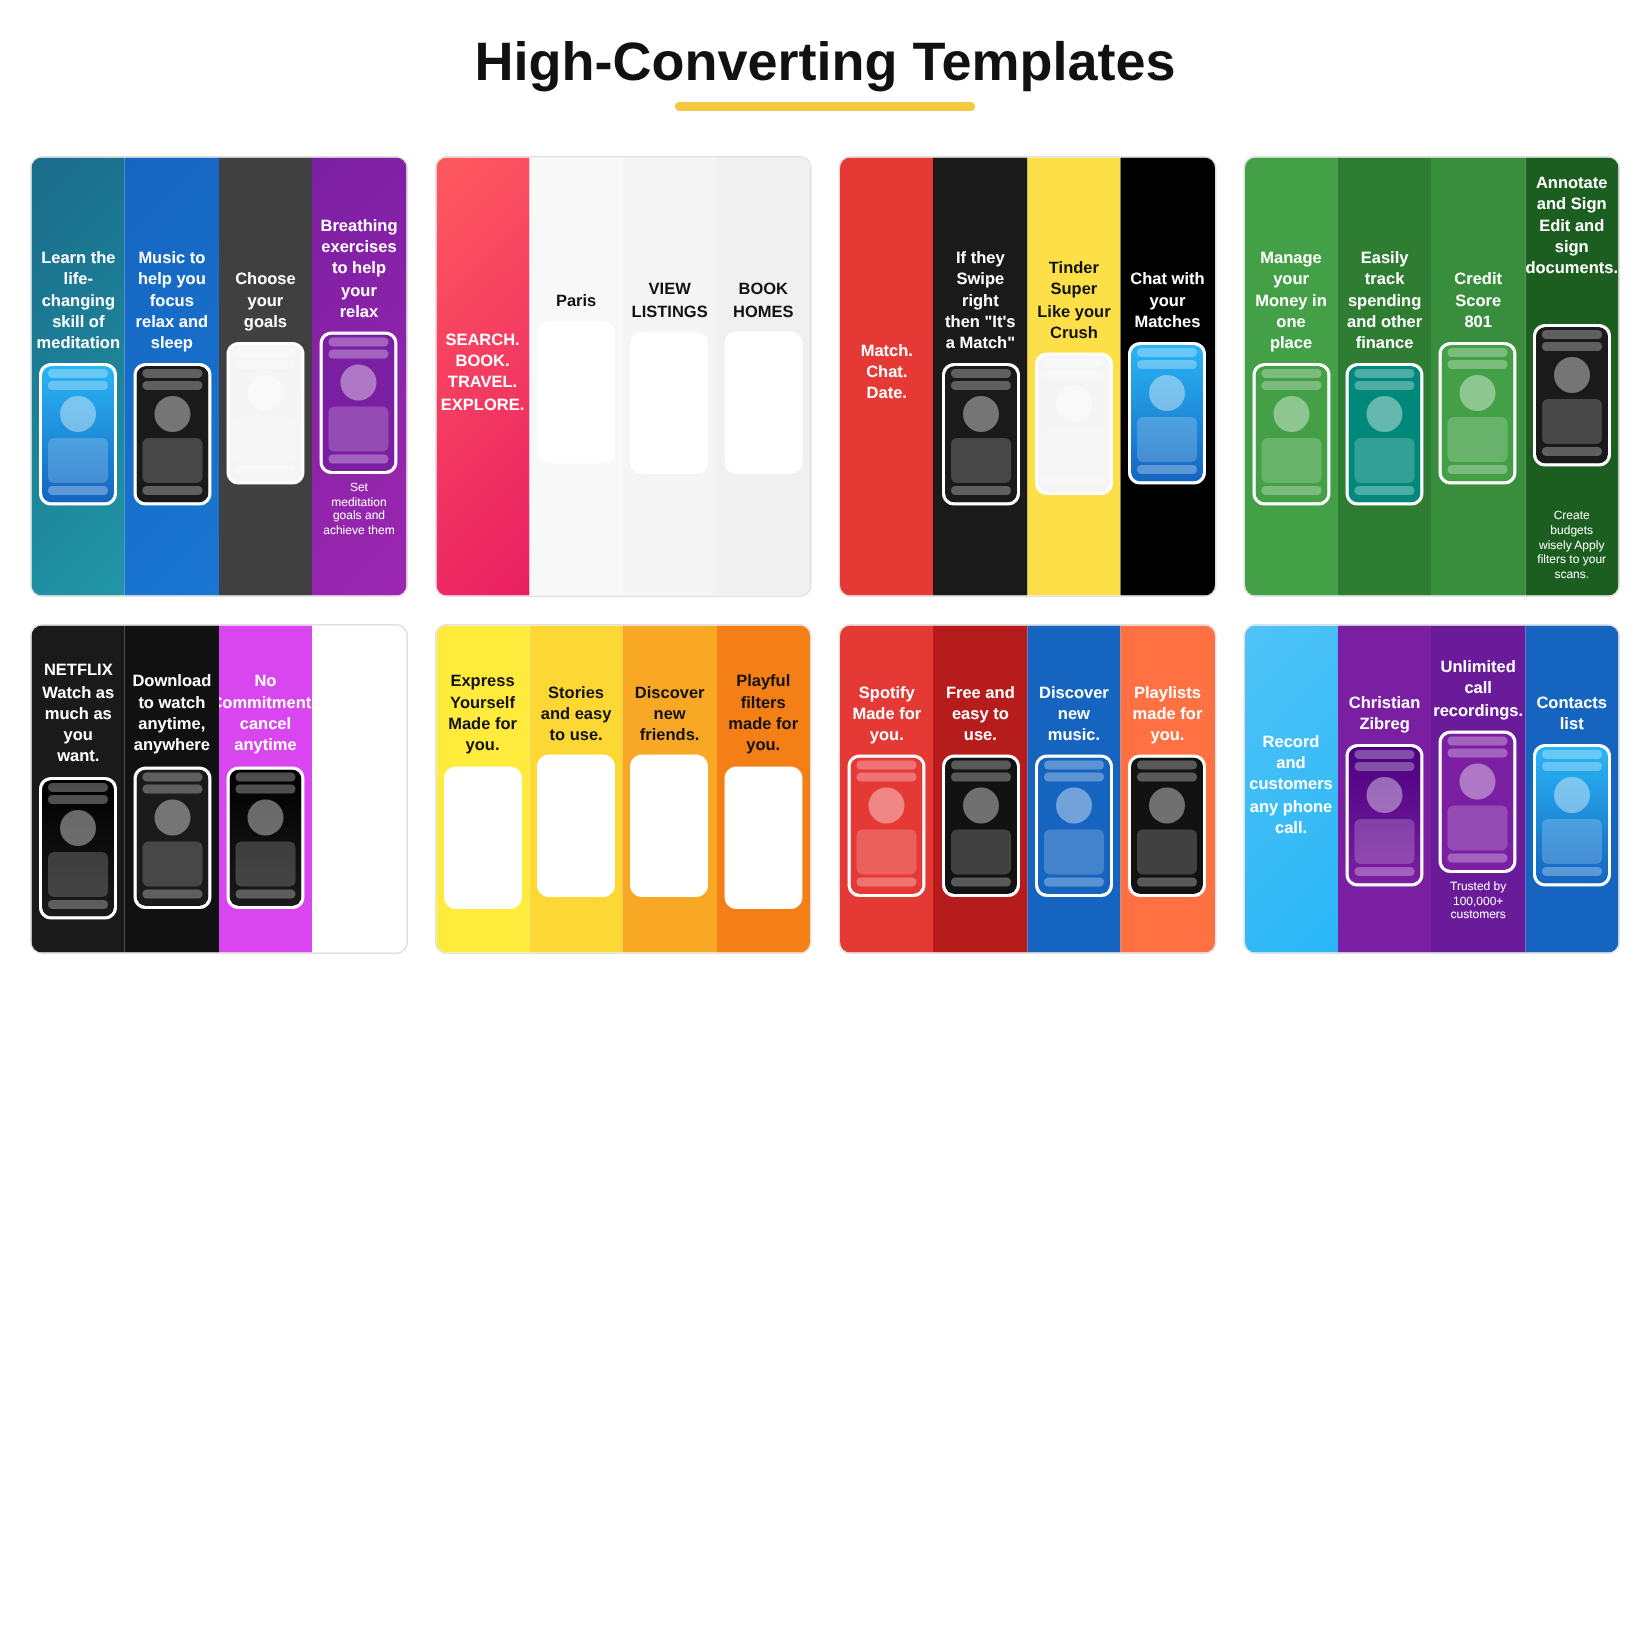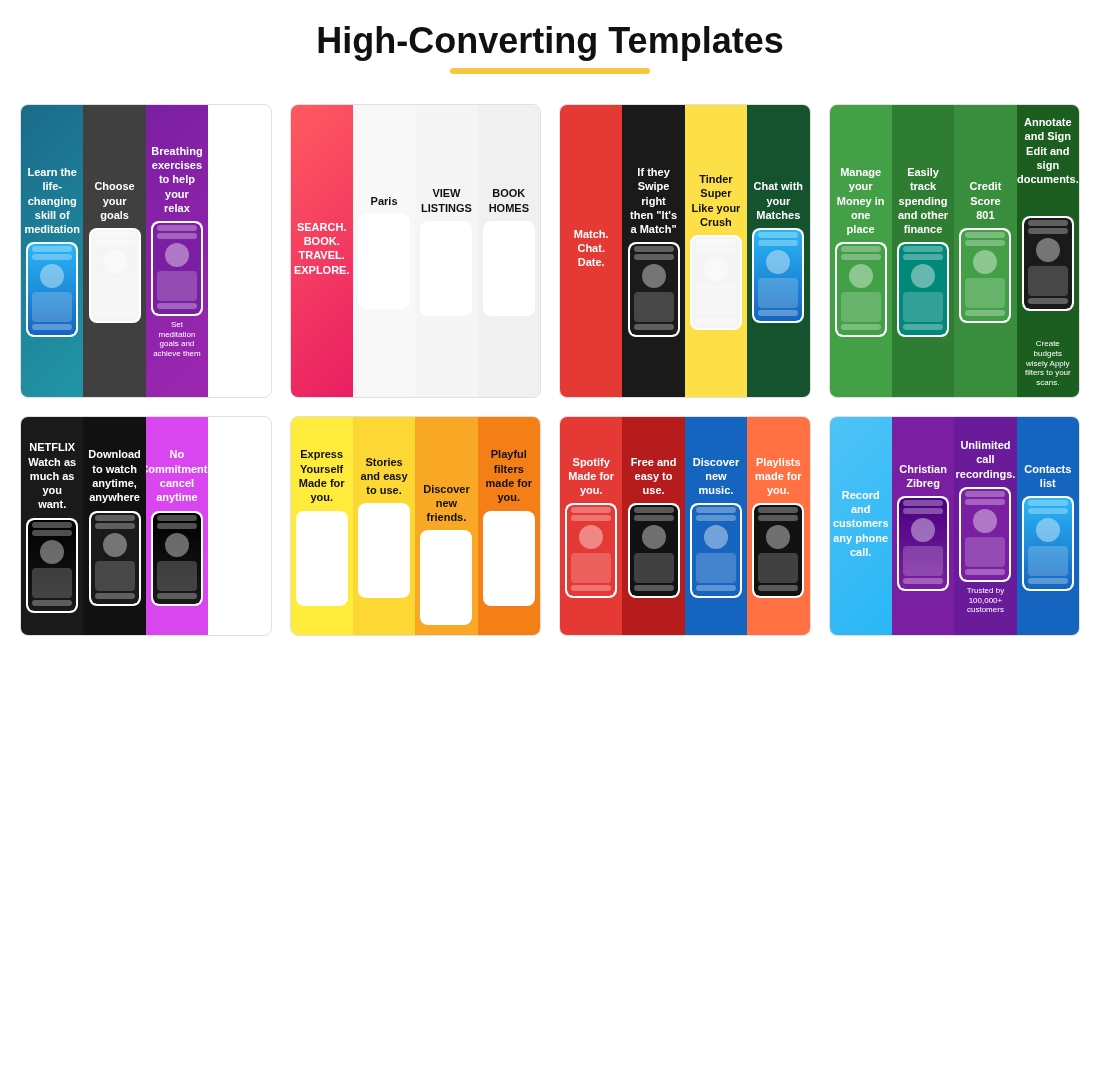--- a/index.html
+++ b/index.html
@@ -82,38 +82,38 @@
     
     .air-1 { background: linear-gradient(135deg, #ff5a5f, #e91e63); }
     .air-2 { background: #f8f8f8; }
     .air-3 { background: #f5f5f5; }
     .air-4 { background: #f0f0f0; }
 
     
     .tin-1 { background: #e53935; }
     .tin-2 { background: #1a1a1a; }
     .tin-3 { background: #fde047; }
-    .tin-4 { background: #14532d; }
+    .tin-4 { background: #000000; }
 
     
     .fin-1 { background: #43a047; }
     .fin-2 { background: #2e7d32; }
     .fin-3 { background: #388e3c; }
     .fin-4 { background: #1b5e20; gap: 24px; }
 
     
     .net-1 { background: #1a1a1a; }
     .net-2 { background: #111; }
     .net-3 { background: #d946ef; }
     .net-4 { background: #e53935; }
 
     
     .snap-1 { background: #ffeb3b; }
     .snap-2 { background: #fdd835; }
-    .snap-3 { background: #f9a825; justify-content: flex-end; }
+    .snap-3 { background: #f9a825; }
     .snap-4 { background: #f57f17; }
 
     
     .spo-1 { background: #e53935; }
     .spo-2 { background: #b71c1c; }
     .spo-3 { background: #1565c0; }
     .spo-4 { background: #ff7043; }
 
     
     .rec-1 { background: linear-gradient(135deg, #4fc3f7, #29b6f6); }
@@ -183,20 +183,32 @@
         <div class="phone">
           <div class="phone-screen screen-blue">
             <div class="screen-bar"></div>
             <div class="screen-bar"></div>
             <div class="screen-circle"></div>
             <div class="screen-rect"></div>
             <div class="screen-bar"></div>
           </div>
         </div>
       </div>
+      <div class="app-panel med-2">
+        <div class="panel-text white-text">Music to help you focus relax and sleep</div>
+        <div class="phone">
+          <div class="phone-screen screen-dark">
+            <div class="screen-bar"></div>
+            <div class="screen-bar"></div>
+            <div class="screen-circle"></div>
+            <div class="screen-rect"></div>
+            <div class="screen-bar"></div>
+          </div>
+        </div>
+      </div>
       <div class="app-panel med-3">
         <div class="panel-text white-text">Choose your goals</div>
         <div class="phone">
           <div class="phone-screen screen-light">
             <div class="screen-bar"></div>
             <div class="screen-bar"></div>
             <div class="screen-circle"></div>
             <div class="screen-rect"></div>
             <div class="screen-bar"></div>
           </div>

